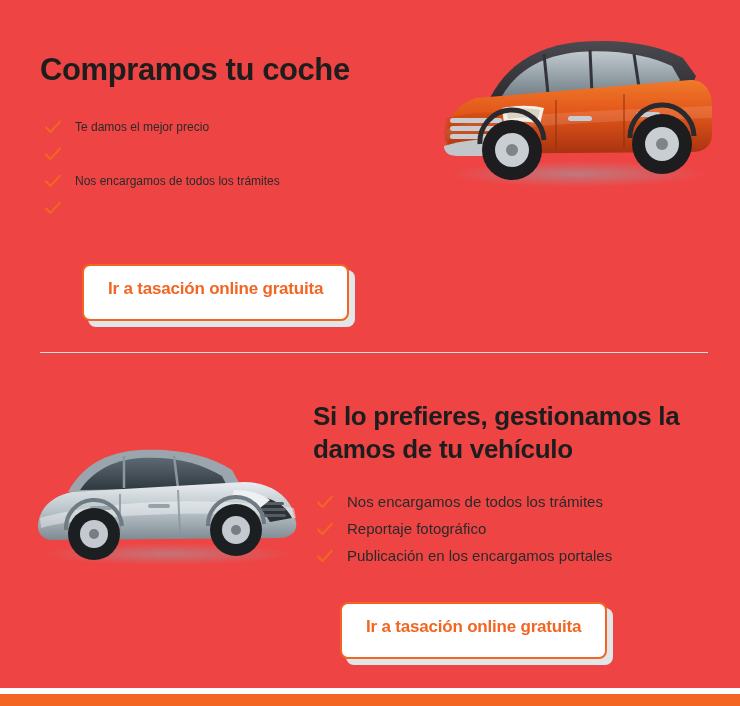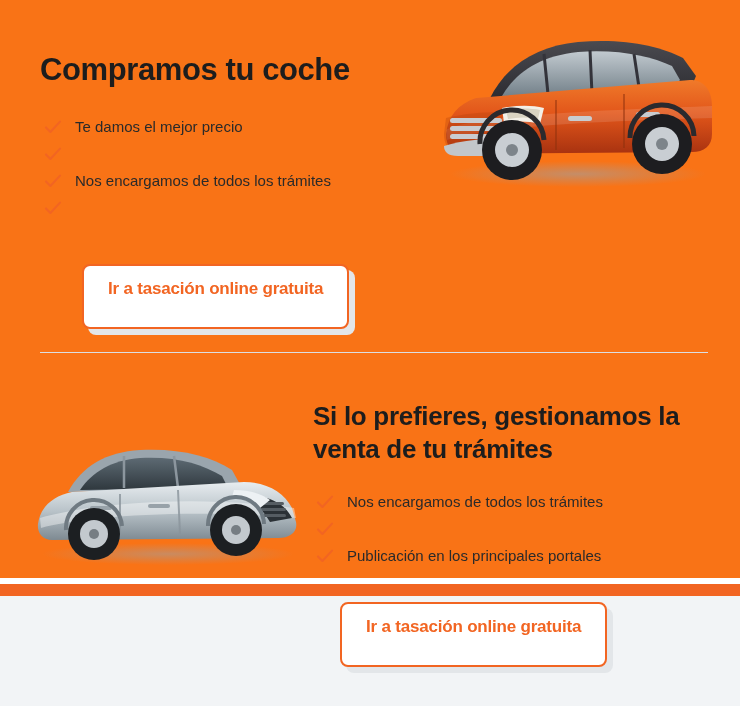--- a/index.html
+++ b/index.html
@@ -11,23 +11,23 @@
     height: 706px;
     background: #f2f4f6;
     font-family: "Liberation Sans", sans-serif;
     color: #222;
     overflow: hidden;
     position: relative;
   }
 
   .page {
     width: 740px;
-    height: 596px;
-    position: relative;
-    background: #f97316;
+    height: 706px;
+    position: relative;
+    background: #ef4444;
     box-sizing: border-box;
   }
 
   
   .section-one {
     position: relative;
     padding: 0;
     height: 352px;
   }
 
@@ -61,21 +61,21 @@
     margin-right: 13px;
     position: relative;
     top: 1px;
   }
 
   .check svg {
     display: block;
   }
 
   .feature-text {
-    font-size: 15px;
+    font-size: 12px;
     color: #2a2a2a;
     line-height: 18px;
   }
 
   
   .car-one {
     position: absolute;
     right: 22px;
     top: 22px;
     width: 290px;
@@ -107,21 +107,21 @@
     display: inline-block;
     position: relative;
     z-index: 2;
     background: #ffffff;
     border: 2px solid #f26522;
     border-radius: 8px;
     color: #f26522;
     font-size: 17px;
     font-weight: bold;
     letter-spacing: -0.2px;
-    padding: 13px 24px 28px 24px;
+    padding: 13px 24px 20px 24px;
     text-align: center;
     cursor: pointer;
     box-sizing: border-box;
   }
 
   .cta-shadow {
     position: absolute;
     left: 6px;
     top: 6px;
     right: -6px;
@@ -292,48 +292,49 @@
 
     <div class="cta-wrap-1">
       <div class="cta-shadow"></div>
       <div class="cta">Ir a tasación online gratuita</div>
     </div>
 
   </div>
 
   <div class="divider"></div>
 
-  <div class="s2-heading">Si lo prefieres, gestionamos la venta de tu trámites</div>
+  <div class="s2-heading">Si lo prefieres, gestionamos la damos de tu vehículo</div>
 
   <div class="s2-list">
 
     <div class="feature-row">
       <span class="check">
         <svg width="18" height="18" viewBox="0 0 18 18">
             <path d="M2 8.4 L6.4 13 L16 2.6" fill="none" stroke="#f26522" stroke-width="2.1" stroke-linecap="round" stroke-linejoin="round"></path>
           </svg>
       </span>
       <span class="feature-text">Nos encargamos de todos los trámites</span>
     </div>
 
     <div class="feature-row">
       <span class="check">
         <svg width="18" height="18" viewBox="0 0 18 18">
             <path d="M2 8.4 L6.4 13 L16 2.6" fill="none" stroke="#f26522" stroke-width="2.1" stroke-linecap="round" stroke-linejoin="round"></path>
           </svg>
       </span>
+      <span class="feature-text">Reportaje fotográfico</span>
     </div>
 
     <div class="feature-row">
       <span class="check">
         <svg width="18" height="18" viewBox="0 0 18 18">
             <path d="M2 8.4 L6.4 13 L16 2.6" fill="none" stroke="#f26522" stroke-width="2.1" stroke-linecap="round" stroke-linejoin="round"></path>
           </svg>
       </span>
-      <span class="feature-text">Publicación en los principales portales</span>
+      <span class="feature-text">Publicación en los encargamos portales</span>
     </div>
 
   </div>
 
   <div class="car-two">
     <svg width="280" height="140" viewBox="0 0 280 140">
       <defs>
         <linearGradient id="bodySilver" x1="0" y1="0" x2="0" y2="1">
           <stop offset="0%" stop-color="#e8edf0"></stop>
           <stop offset="50%" stop-color="#b9c3c9"></stop>

